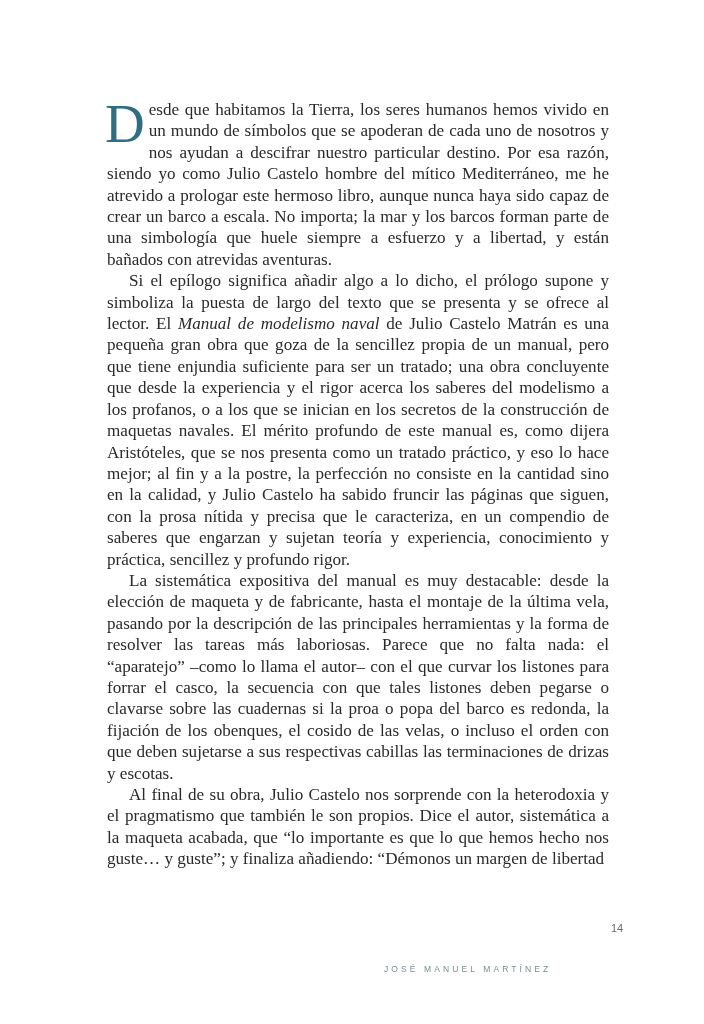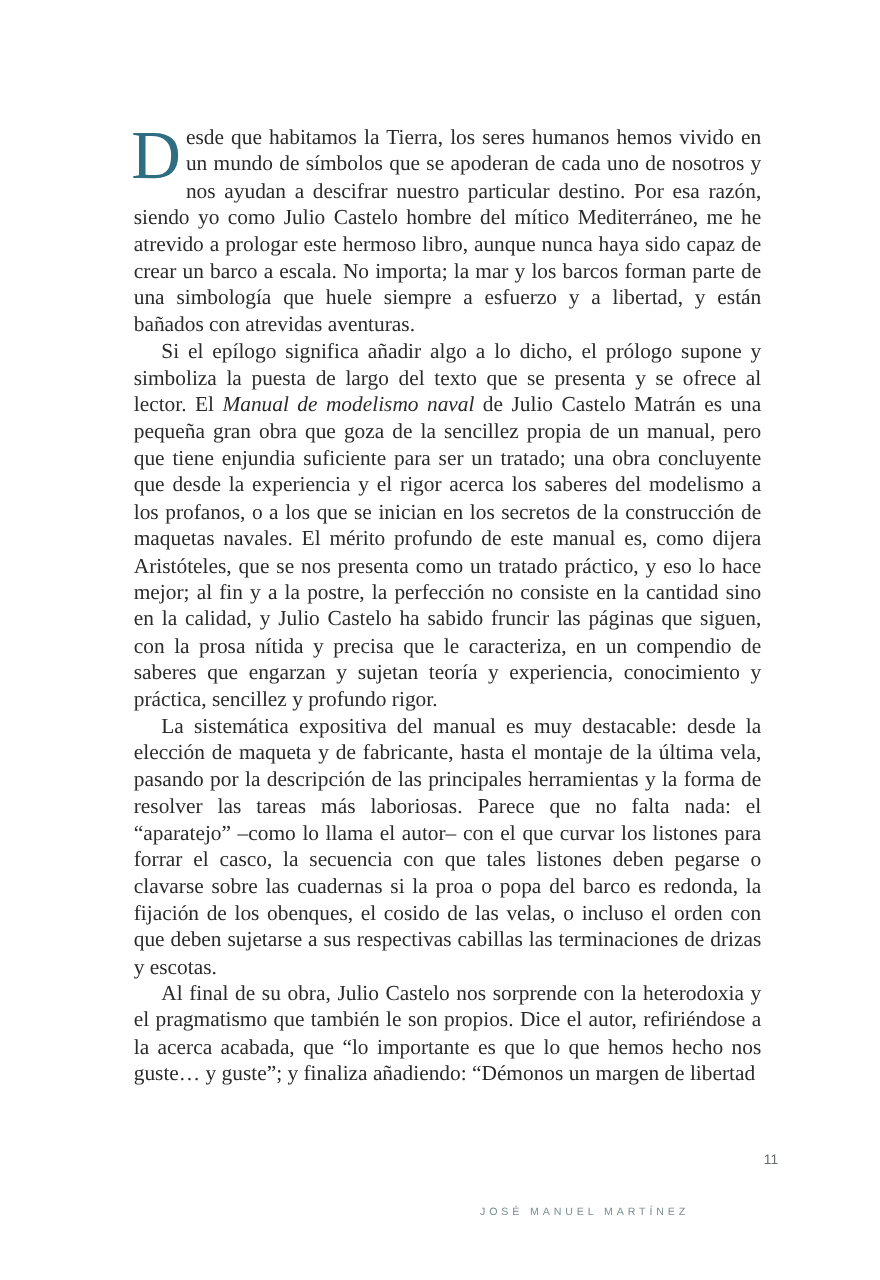--- a/index.html
+++ b/index.html
@@ -50,18 +50,18 @@
   }
 </style>
 </head>
 <body>
 
 <div class="page">
   <div class="text-block">
     <p class="first"><span class="dropcap">D</span><span>esde que habitamos la Tierra, los seres humanos hemos vivido en un mundo de símbolos que se apoderan de cada uno de nosotros y nos ayudan a descifrar nuestro particular destino. Por esa razón, siendo yo como Julio Castelo hombre del mítico Mediterráneo, me he atrevido a prologar este hermoso libro, aunque nunca haya sido capaz de crear un barco a escala. No importa; la mar y los barcos forman parte de una simbología que huele siempre a esfuerzo y a libertad, y están bañados con atrevidas aventuras.</span></p>
     <p><span>Si el epílogo significa añadir algo a lo dicho, el prólogo supone y simboliza la puesta de largo del texto que se presenta y se ofrece al lector. El </span><span class="italic">Manual de modelismo naval</span><span> de Julio Castelo Matrán es una pequeña gran obra que goza de la sencillez propia de un manual, pero que tiene enjundia suficiente para ser un tratado; una obra concluyente que desde la experiencia y el rigor acerca los saberes del modelismo a los profanos, o a los que se inician en los secretos de la construcción de maquetas navales. El mérito profundo de este manual es, como dijera Aristóteles, que se nos presenta como un tratado práctico, y eso lo hace mejor; al fin y a la postre, la perfección no consiste en la cantidad sino en la calidad, y Julio Castelo ha sabido fruncir las páginas que siguen, con la prosa nítida y precisa que le caracteriza, en un compendio de saberes que engarzan y sujetan teoría y experiencia, conocimiento y práctica, sencillez y profundo rigor.</span></p>
     <p>La sistemática expositiva del manual es muy destacable: desde la elección de maqueta y de fabricante, hasta el montaje de la última vela, pasando por la descripción de las principales herramientas y la forma de resolver las tareas más laboriosas. Parece que no falta nada: el “aparatejo” –como lo llama el autor– con el que curvar los listones para forrar el casco, la secuencia con que tales listones deben pegarse o clavarse sobre las cuadernas si la proa o popa del barco es redonda, la fijación de los obenques, el cosido de las velas, o incluso el orden con que deben sujetarse a sus respectivas cabillas las terminaciones de drizas y escotas.</p>
-    <p>Al final de su obra, Julio Castelo nos sorprende con la heterodoxia y el pragmatismo que también le son propios. Dice el autor, refiriéndose a la acerca acabada, que “lo importante es que lo que hemos hecho nos guste… y guste”; y finaliza añadiendo: “Démonos un margen de libertad</p>
+    <p>Al final de su obra, Julio Castelo nos sorprende con la heterodoxia y el pragmatismo que también le son propios. Dice el autor, sistemática a la maqueta acabada, que “lo importante es que lo que hemos hecho nos guste… y guste”; y finaliza añadiendo: “Démonos un margen de libertad</p>
   </div>
 
   <div class="footer-author">José Manuel Martínez</div>
-  <div class="footer-page">11</div>
+  <div class="footer-page">14</div>
 </div>
 
 </body></html>

